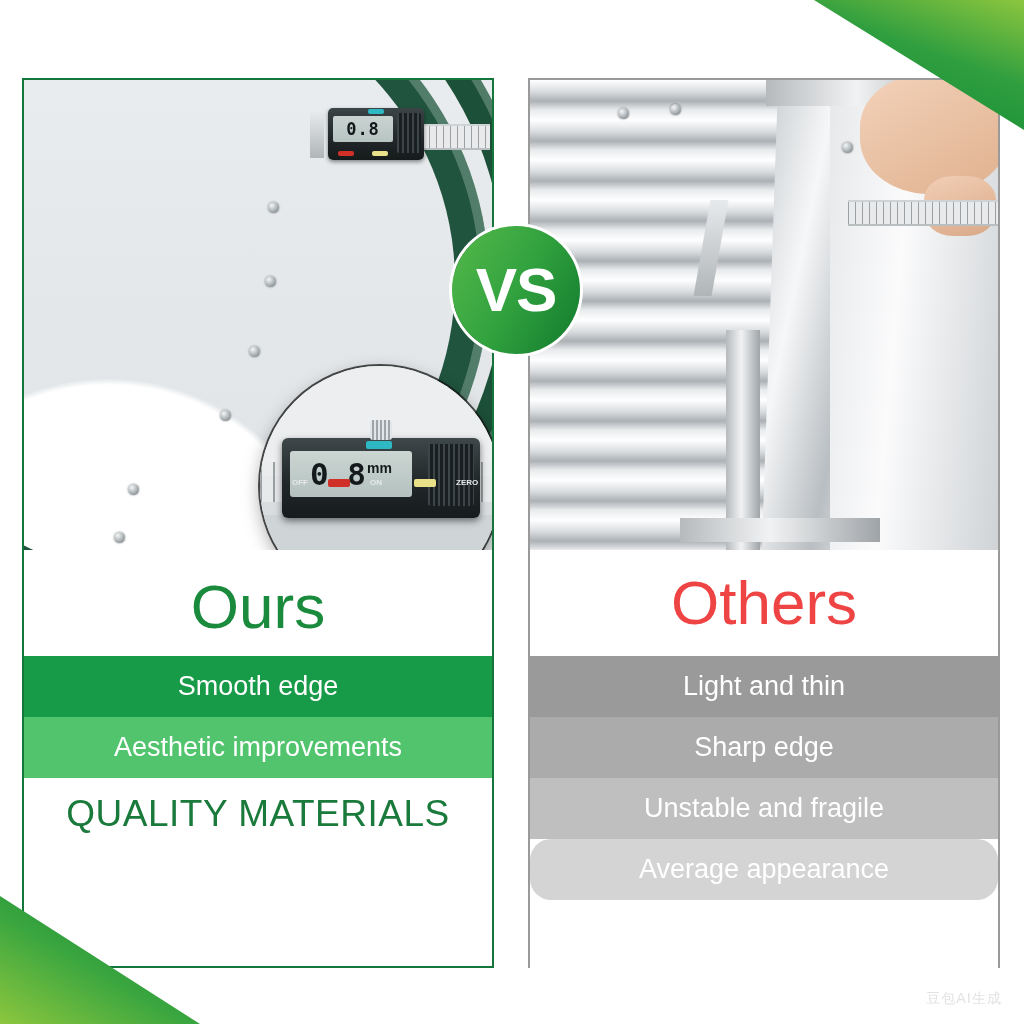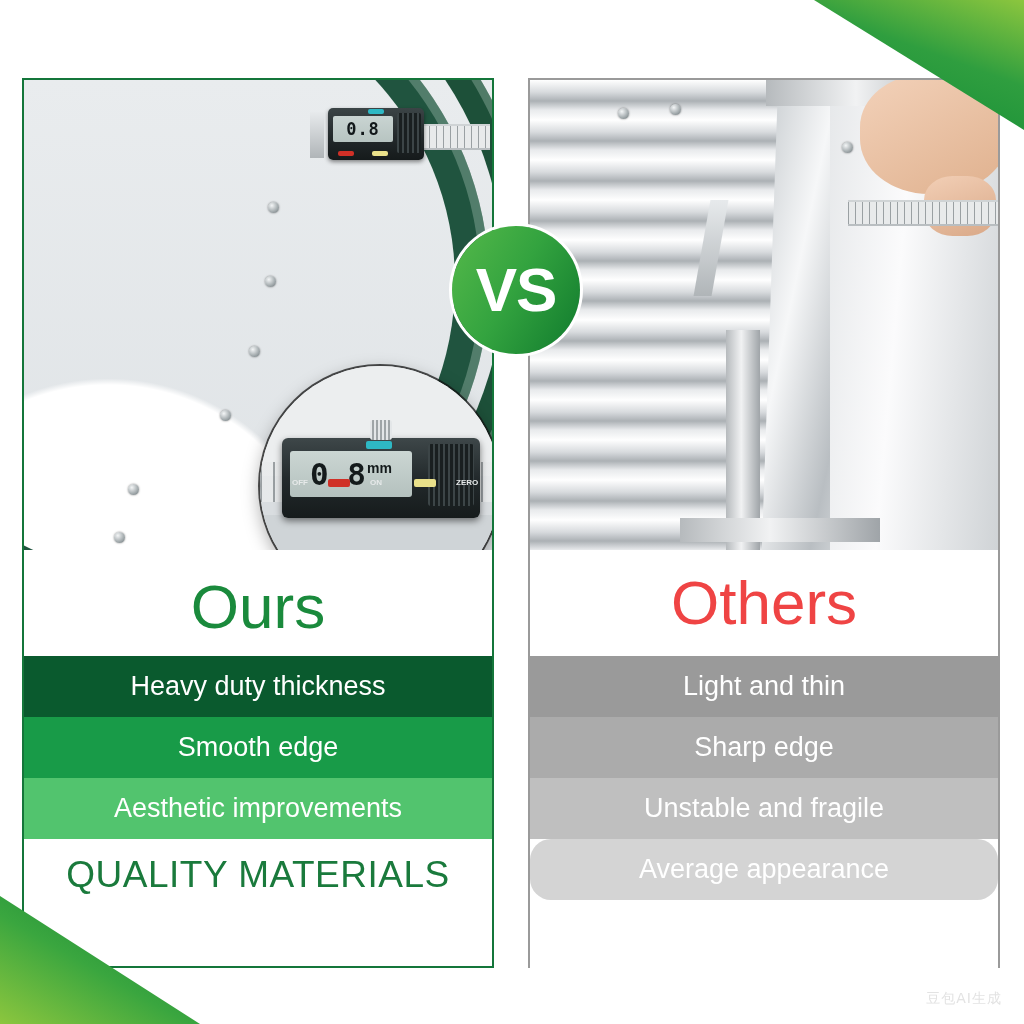--- a/index.html
+++ b/index.html
@@ -244,23 +244,20 @@
           </div>
         </div>
       </div>
     </div>
 
     <div class="head head-left">
       <h2>Ours</h2>
     </div>
 
     <div class="rows">
-      <div class="row" style="background:#0a5a2e;">
-        <span>Heavy duty thickness</span>
-      </div>
       <div class="row" style="background:#189b48;">
         <span>Smooth edge</span>
       </div>
       <div class="row" style="background:#52c46e;">
         <span>Aesthetic improvements</span>
       </div>
     </div>
 
     <div class="foot">
       <span>QUALITY MATERIALS</span>

